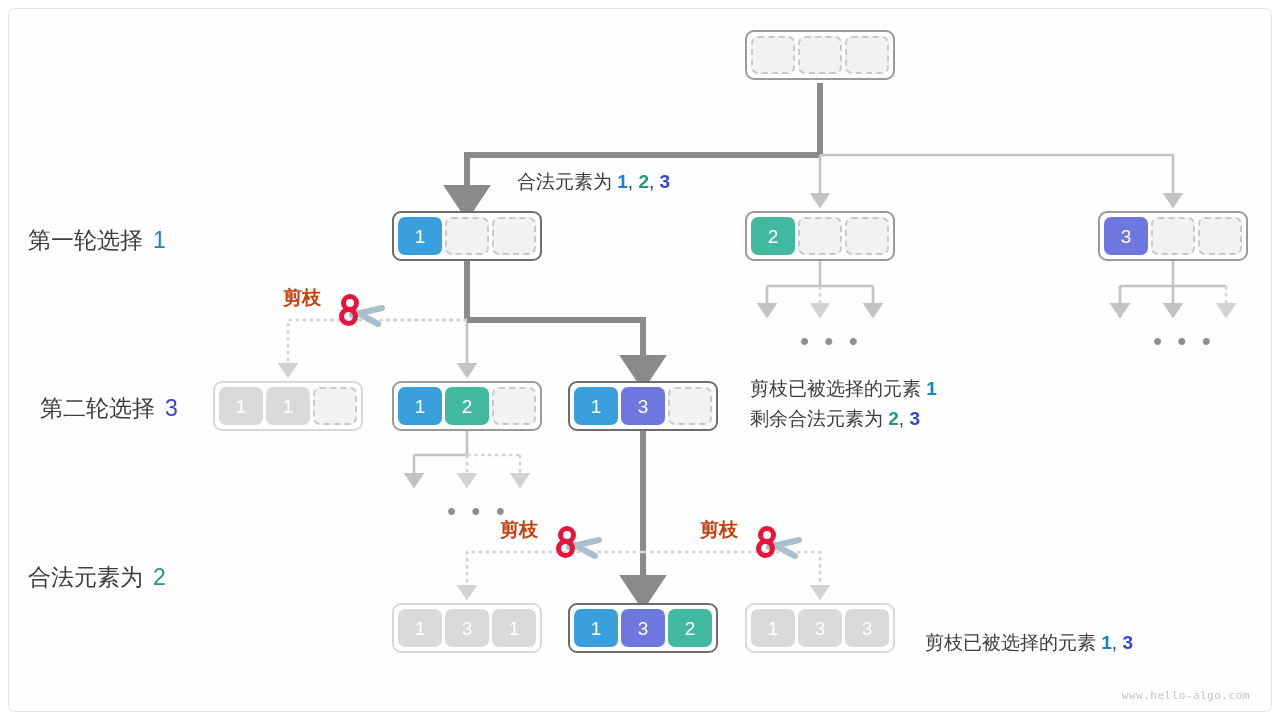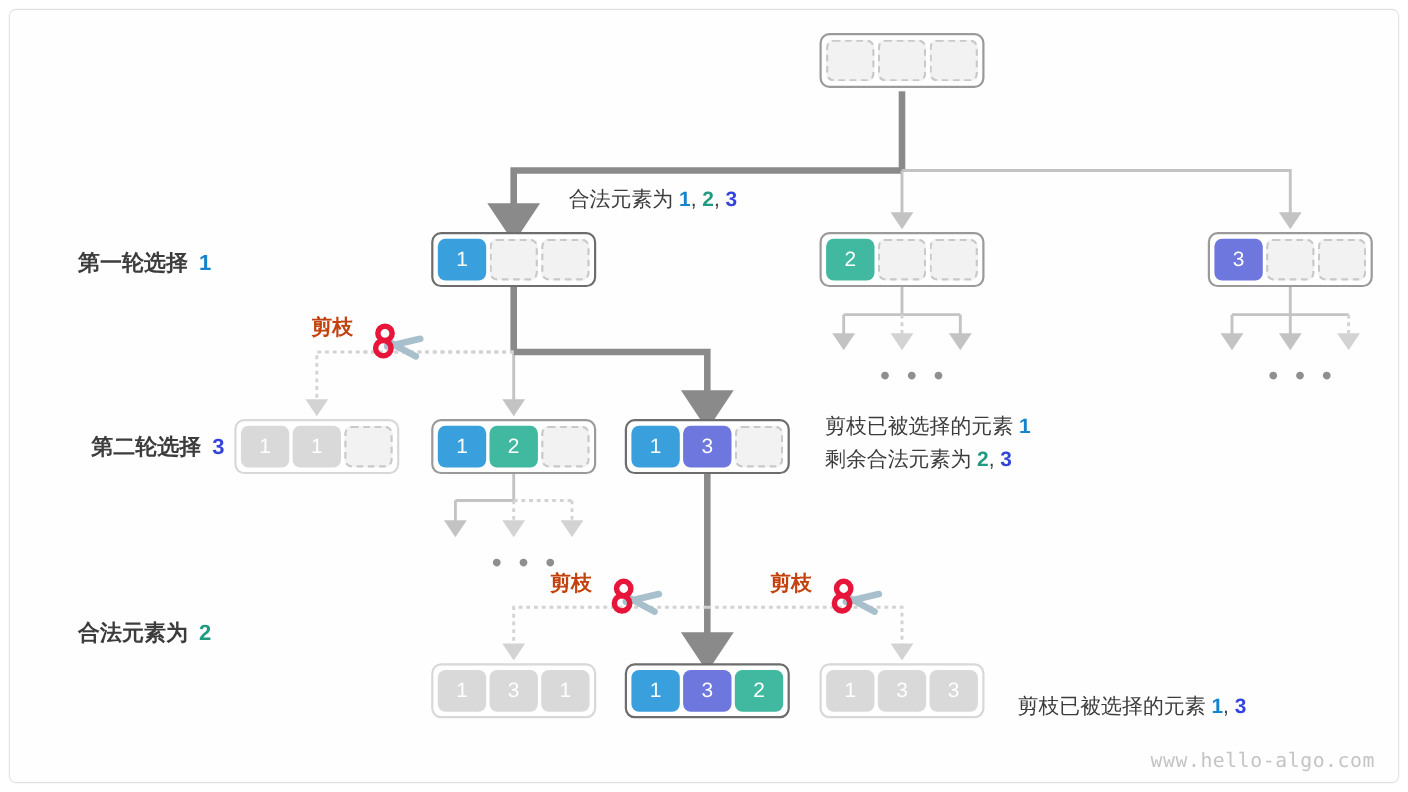--- a/index.html
+++ b/index.html
@@ -73,25 +73,24 @@
     background: #d9d9d9;
     color: #ffffff;
   }
   .cell.blue  { background: #3aa0dd; }
   .cell.teal  { background: #41b8a0; }
   .cell.purple{ background: #6e77dd; }
 
   
   .row-label {
     position: absolute;
-    font-size: 20px;
-    font-weight: bold;
+    font-size: 23px;
+    font-weight: normal;
     color: #3c3c3c;
     white-space: nowrap;
-    margin-left: 43px;
   }
   .row-label .val { margin-left: 10px; }
 
   .note {
     position: absolute;
     font-size: 19px;
     color: #3c3c3c;
     white-space: nowrap;
     line-height: 30px;
   }
@@ -116,21 +115,21 @@
     color: #8f8f8f;
     line-height: 1;
     font-family: "Liberation Sans", "DejaVu Sans", sans-serif;
   }
 
   .watermark {
     position: absolute;
     right: 30px;
     bottom: 18px;
     font-family: "DejaVu Sans Mono", "Liberation Mono", monospace;
-    font-size: 18px;
+    font-size: 11px;
     color: #c4c4c4;
     letter-spacing: 0.5px;
   }
 
   .scissors { position: absolute; }
 </style>
 </head>
 <body>
 
 <div id="canvas">

